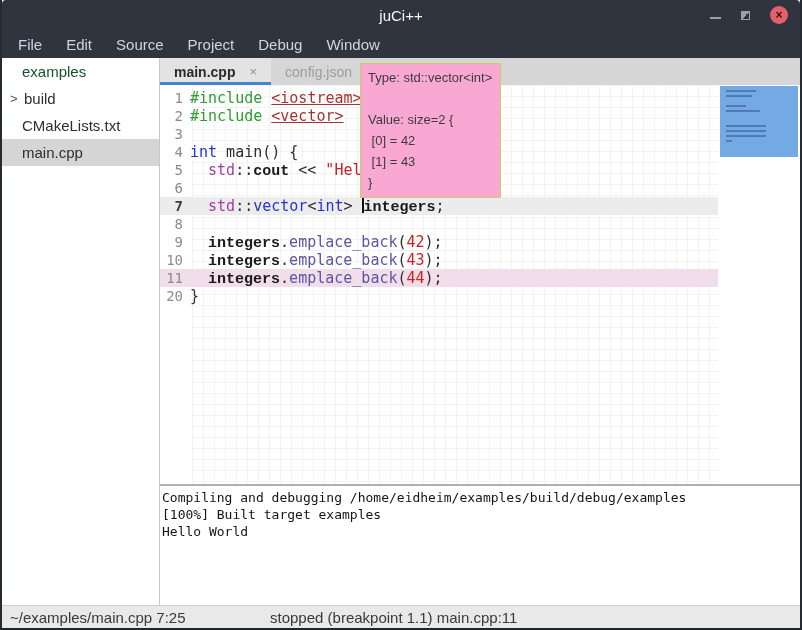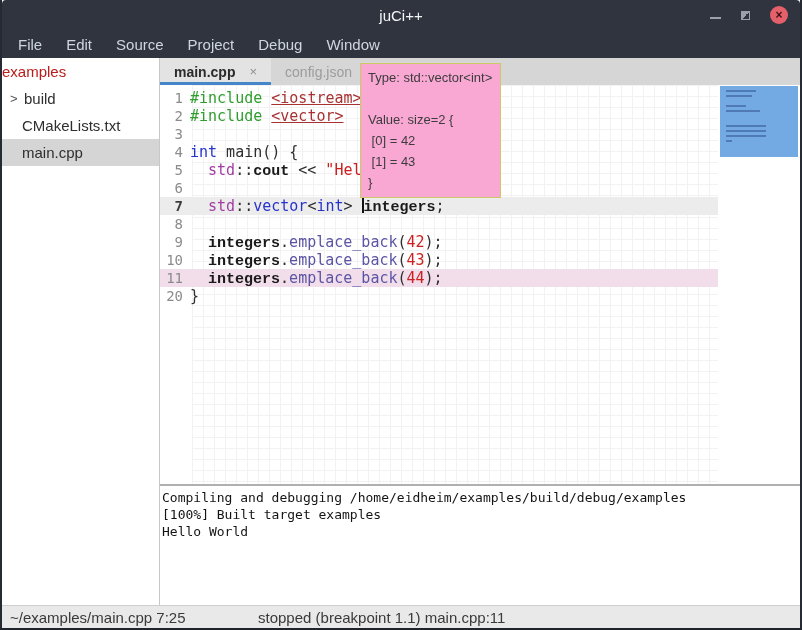--- a/index.html
+++ b/index.html
@@ -20,21 +20,21 @@
   .btn-close{ width:18px; height:18px; border-radius:50%; background:#e4606a; color:#3e1114;
     font-size:12px; font-weight:bold; display:flex; align-items:center; justify-content:center; line-height:1; }
 
   
   .menubar{ height:28px; background:#2f343f; display:flex; align-items:center; padding-left:4px; flex:0 0 auto; }
   .menu-item{ color:#cfd6e0; font-size:15px; padding:3px 12px; }
 
   
   .main{ flex:1 1 auto; display:flex; min-height:0; background:#fff; }
   .sidebar{ width:158px; flex:0 0 auto; border-right:1px solid #c8c8c8; background:#fff; }
-  .sidebar-header{ height:27px; line-height:27px; padding-left:0; color:#b91c1c; font-size:15px; }
+  .sidebar-header{ height:27px; line-height:27px; padding-left:20px; color:#14532d; font-size:15px; }
   .side-item{ height:27px; display:flex; align-items:center; font-size:15px; color:#2e2e2e; }
   .side-item .expander{ width:14px; margin-left:8px; color:#555; font-size:13px; }
   .side-item .lbl{ margin-left:20px; }
   .side-item.has-exp .lbl{ margin-left:0; }
   .side-item.selected{ background:#d5d5d5; }
 
   .content{ flex:1 1 auto; display:flex; flex-direction:column; min-width:0; }
 
   
   .tabbar{ height:27px; background:#d6d6d6; display:flex; flex:0 0 auto; }
@@ -72,21 +72,21 @@
 
   
   .terminal{ flex:1 1 auto; border-top:2px solid #b0b0b0; background:#fff; padding:3px 0 0 2px;
     font-family:"DejaVu Sans Mono","Liberation Mono",monospace; font-size:13px; color:#141414; }
   .term-line{ height:17px; line-height:17px; white-space:pre; }
 
   
   .statusbar{ height:23px; flex:0 0 auto; background:#e9e9e9; border-top:1px solid #cfcfcf;
     display:flex; align-items:center; font-size:15px; color:#3a3a3a; position:relative; }
   .status-left{ margin-left:8px; }
-  .status-center{ position:absolute; left:256px;text-align:center; }
+  .status-center{ position:absolute; left:268px;text-align:center; }
 
   
   .tooltip{ position:absolute; left:358px; top:63px; z-index:50; background:#f9a8d4;
     border:1px solid #cdc964; padding:3px 8px 4px 7px; min-width:140px;
     font-size:13px; color:#3c3c3c; }
   .ttline{ height:21px; line-height:21px; white-space:pre; }
 </style>
 </head>
 <body>
 

